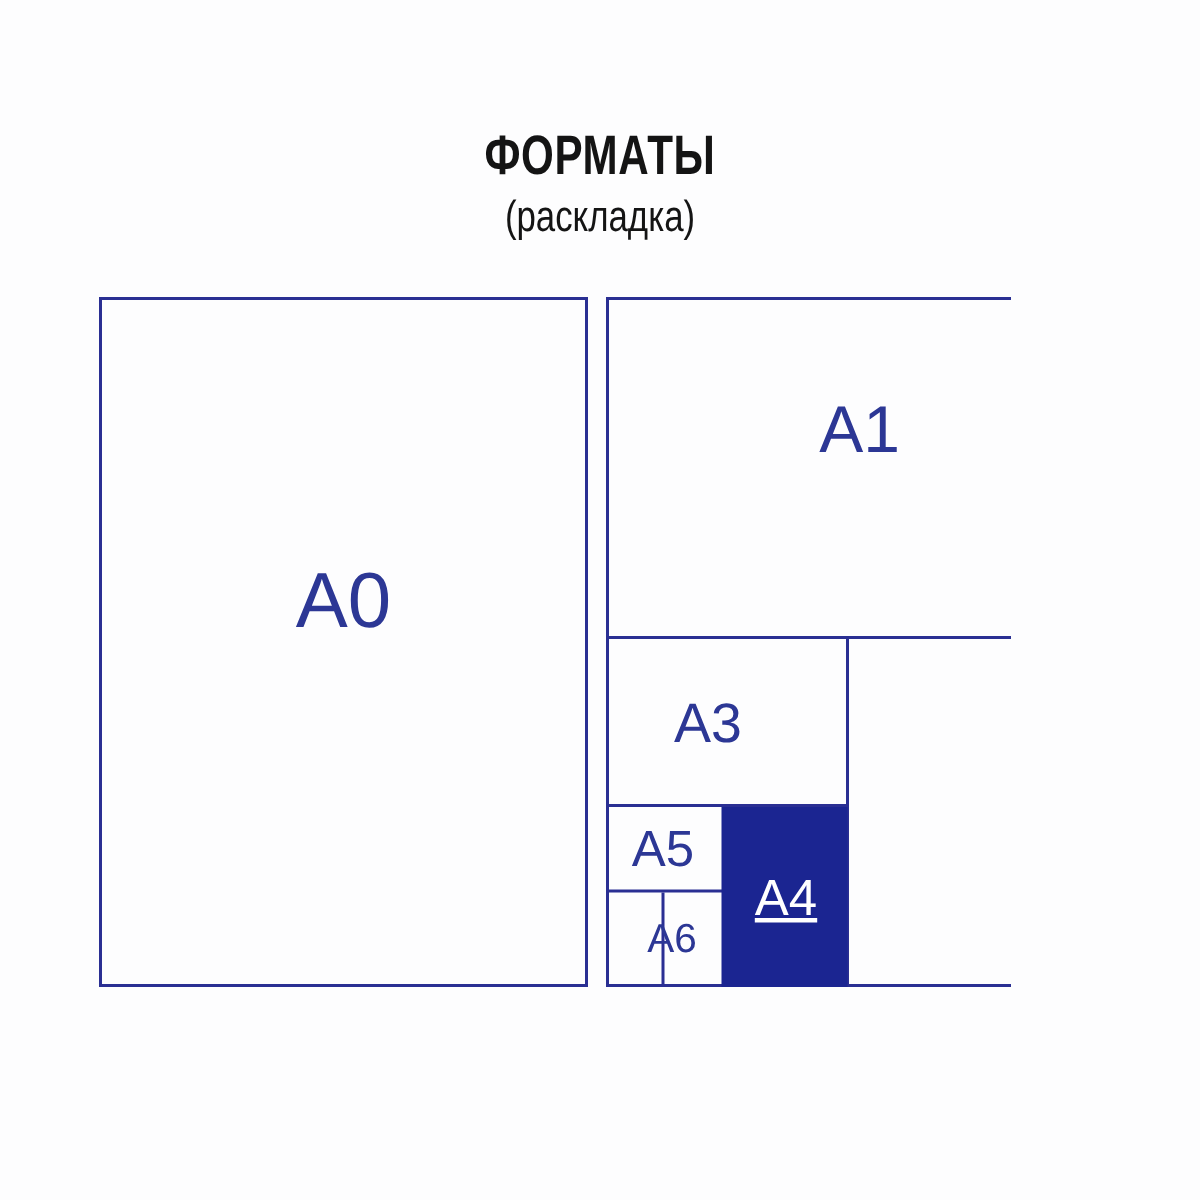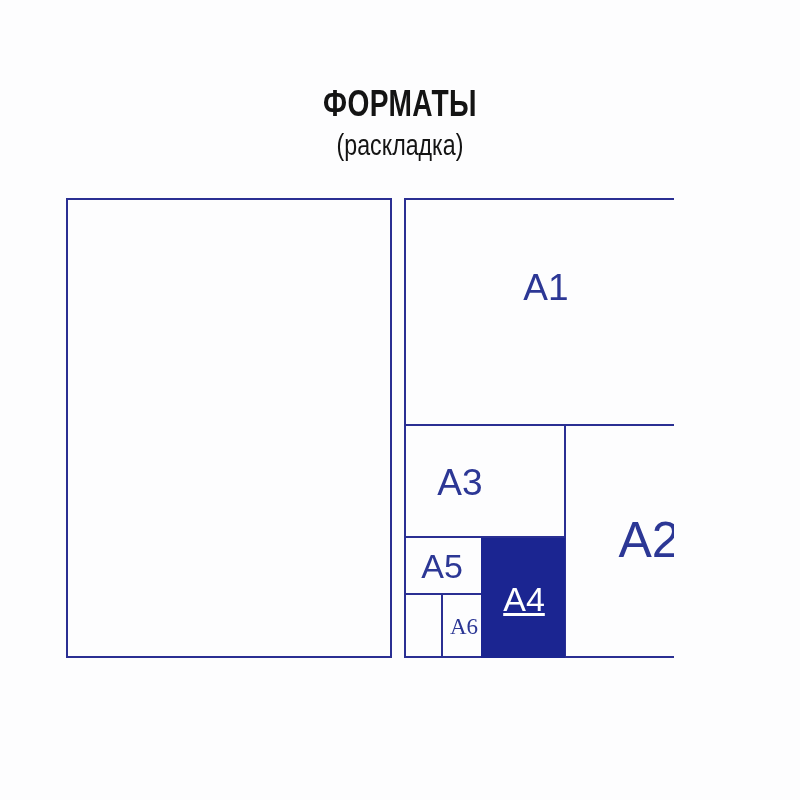--- a/index.html
+++ b/index.html
@@ -66,25 +66,25 @@
   }
   .fmt-label {
     position: absolute;
     transform: translate(-50%, -50%);
     line-height: 1;
     font-weight: 400;
     color: var(--label, #2c3795);
     white-space: nowrap;
   }
   .lbl-a0 { left: 229px; top: 401px; font-size: 52px; }
-  .lbl-a1 { left: 546px; top: 287px; font-size: 37px; }
+  .lbl-a1 { left: 573px; top: 287px; font-size: 44px; }
   .lbl-a2 { left: 649px; top: 540px; font-size: 50px; }
-  .lbl-a3 { left: 460px; top: 482px; font-size: 37px; text-align: right; }
+  .lbl-a3 { left: 472px; top: 482px; font-size: 37px; text-align: right; }
   .lbl-a5 { left: 442px; top: 566px; font-size: 34px; }
-  .lbl-a6 { left: 464px; top: 626px; font-size: 23px; font-family: Liberation Serif, serif; }
+  .lbl-a6 { left: 448px; top: 626px; font-size: 27px; }
   .lbl-a4 { left: 524px; top: 599px; font-size: 34px; color: var(--a4-label, #ffffff); text-decoration: underline; }
 </style>
 </head>
 <body>
 
 <div id="canvas">
 
   <div class="page-title">ФОРМАТЫ</div>
 
   <div class="page-subtitle">(раскладка)</div>
@@ -94,20 +94,20 @@
   <div class="sheet box-right"></div>
 
   <div class="divider div-a1-bottom"></div>
   <div class="divider div-a2-left"></div>
   <div class="divider div-a3-bottom"></div>
   <div class="divider div-a5-bottom"></div>
   <div class="divider div-a6-left"></div>
 
   <div class="fill-a4"></div>
 
+  <div class="fmt-label lbl-a0">A0</div>
   <div class="fmt-label lbl-a1">A1</div>
-  <div class="fmt-label lbl-a2">A2</div>
   <div class="fmt-label lbl-a3">A3</div>
   <div class="fmt-label lbl-a4">A4</div>
   <div class="fmt-label lbl-a5">A5</div>
   <div class="fmt-label lbl-a6">A6</div>
 
 </div>
 
 </body></html>

